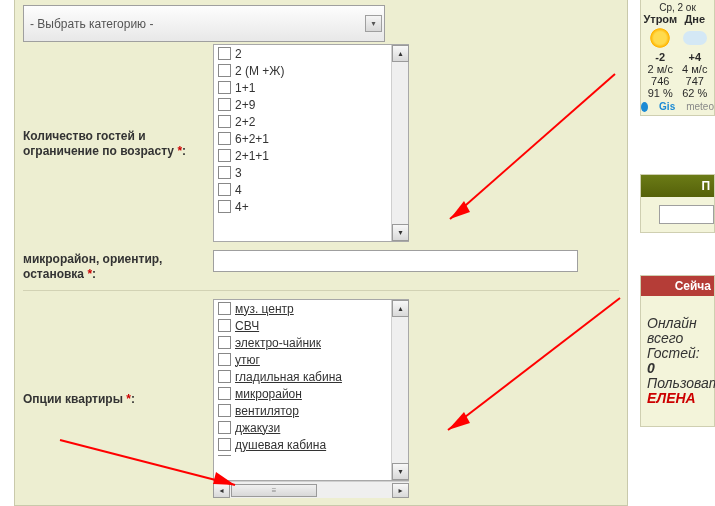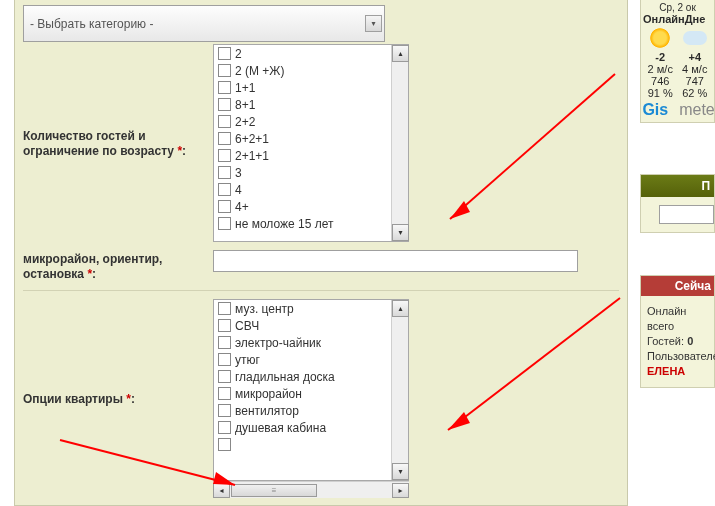--- a/index.html
+++ b/index.html
@@ -140,21 +140,21 @@
     width:22px; height:22px; margin:2px auto;
     background:radial-gradient(circle,#ffdb4d 40%,#ffb400 60%,transparent 65%);
     border-radius:50%;
   }
   .cloud {
     width:24px; height:14px; margin:6px auto;
     background:#d4e8f5; border-radius:8px; position:relative;
   }
   .gis {
     display:flex; align-items:center; gap:11px; justify-content:center;
-    font-size:16px; margin-top:2px;
+    font-size:10px; margin-top:2px;
   }
   .gis-icon {
     width:10px; height:10px; background:#1b8ad5; border-radius:50%;
   }
   .gis .b { color:#1b8ad5; font-weight:bold; }
   .gis .g { color:#888; }
 
   .panel-search {
     position:absolute;
     left:640px; top:174px;
@@ -180,21 +180,21 @@
     width:75px;
     border:1px solid #cfcfb1;
     background:#f3f4da;
   }
   .panel-head2 {
     background:#b53d37;
     color:#fff; font-weight:bold;
     height:20px; display:flex; align-items:center; justify-content:flex-end;
     padding-right:3px;
   }
-  .ol-body { padding:8px 6px; font-size:11px; color:#333; line-height:15px; }
+  .ol-body { padding:20px 6px; font-size:14px; color:#333; line-height:15px;font-style:italic; }
   .ol-body .u { color:#c00; font-weight:bold; }
 </style>
 </head>
 <body>
 
 <div class="panel-left">
 
   <div class="form-row">
     <div class="select">
       <span>- Выбрать категорию -</span>
@@ -215,21 +215,21 @@
           <div class="chk-item">
             <div class="chk"></div>
             <span>2 (М +Ж)</span>
           </div>
           <div class="chk-item">
             <div class="chk"></div>
             <span>1+1</span>
           </div>
           <div class="chk-item">
             <div class="chk"></div>
-            <span>8+1</span>
+            <span>2+9</span>
           </div>
           <div class="chk-item">
             <div class="chk"></div>
             <span>2+2</span>
           </div>
           <div class="chk-item">
             <div class="chk"></div>
             <span>6+2+1</span>
           </div>
           <div class="chk-item">
@@ -240,24 +240,20 @@
             <div class="chk"></div>
             <span>3</span>
           </div>
           <div class="chk-item">
             <div class="chk"></div>
             <span>4</span>
           </div>
           <div class="chk-item">
             <div class="chk"></div>
             <span>4+</span>
-          </div>
-          <div class="chk-item">
-            <div class="chk"></div>
-            <span>не моложе 15 лет</span>
           </div>
         </div>
       <div class="vscroll">
         <div class="sbtn">▴</div>
         <div class="sbtn">▾</div>
       </div>
     </div>
   </div>
 
   <div class="form-row" style="margin-top:8px">
@@ -268,48 +264,52 @@
   </div>
 
   <hr class="divider">
 
   <div class="form-row" style="align-items:center">
     <div class="form-label">
       <span>Опции квартиры</span> <span class="req">*</span>:
     </div>
     <div>
       <div class="listbox" style="height:182px;width:196px;">
-        <div class="items" id="opts-items" style="height:156px; width:178px;">
+        <div class="items" id="opts-items" style="height:156px; width:178px;text-decoration:underline;">
             <div class="chk-item">
               <div class="chk"></div>
               <span>муз. центр</span>
             </div>
             <div class="chk-item">
               <div class="chk"></div>
               <span>СВЧ</span>
             </div>
             <div class="chk-item">
               <div class="chk"></div>
               <span>электро-чайник</span>
             </div>
             <div class="chk-item">
               <div class="chk"></div>
               <span>утюг</span>
             </div>
             <div class="chk-item">
               <div class="chk"></div>
-              <span>гладильная доска</span>
+              <span>гладильная кабина</span>
             </div>
             <div class="chk-item">
               <div class="chk"></div>
               <span>микрорайон</span>
             </div>
             <div class="chk-item">
               <div class="chk"></div>
               <span>вентилятор</span>
+            </div>
+            <div class="chk-item">
+              <div class="chk"></div>
+              <span>джакузи</span>
             </div>
             <div class="chk-item">
               <div class="chk"></div>
               <span>душевая кабина</span>
             </div>
             <div class="chk-item">
               <div class="chk"></div>
             </div>
           </div>
         <div class="vscroll">
@@ -337,21 +337,21 @@
   <polygon points="18,140 34,122 40,133"></polygon>
 </svg>
 <svg class="arrow" style="left:50px; top:430px;" width="200" height="70">
   <line x1="10" y1="10" x2="185" y2="55"></line>
   <polygon points="185,55 166,42 163,54"></polygon>
 </svg>
 
 <div class="weather">
   <div class="date">Ср, 2 ок</div>
   <div class="w-row">
-    <div class="w-col"><b>Онлайн</b></div>
+    <div class="w-col"><b>Утром</b></div>
     <div class="w-col"><b>Дне</b></div>
   </div>
   <div class="w-row">
     <div class="w-col">
         <div class="sun"></div>
       </div>
     <div class="w-col">
         <div class="cloud"></div>
       </div>
   </div>

